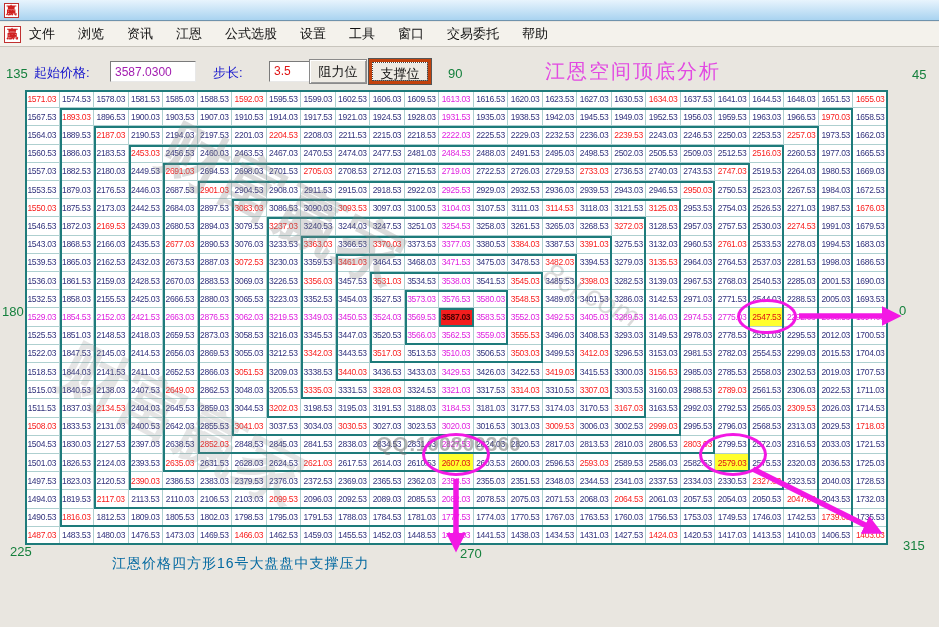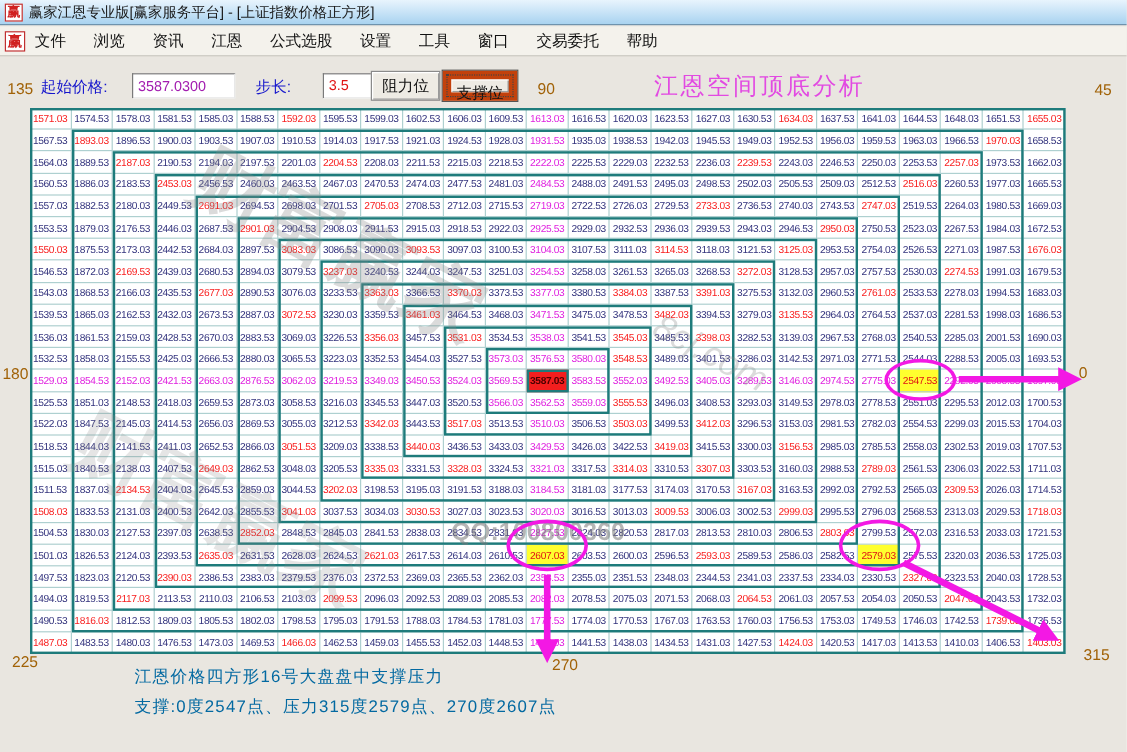--- a/index.html
+++ b/index.html
@@ -20,37 +20,37 @@
   
   #menubar { position:absolute; left:0; top:22px; width:939px; height:25px;
     background:#f4f2ec; display:flex; align-items:center;
     border-bottom:1px solid #c8c5bd; }
   #menu-logo { width:17px; height:17px; margin:0 8px 0 4px; background:#fff;
     border:1px solid #c03030; color:#d02020; font-size:12px; font-weight:bold;
     line-height:15px; text-align:center; }
   .menu-item { font-size:13px; color:#111; margin-right:23px; white-space:nowrap; cursor:default; }
 
   
-  .angle-label { position:absolute; font-size:13px; color:#a16207; }
+  .angle-label { position:absolute; font-size:13px; color:#15803d; }
   .tb-label { position:absolute; font-size:13px; color:#1414cc; }
   #start-price-input { position:absolute; left:110px; top:61px; width:86px; height:21px;
     background:#fff; border:1px solid #7a7a7a; border-bottom-color:#e8e8e8; border-right-color:#e8e8e8;
     color:#a21caf; font-size:12px; padding:2px 4px; font-family:"Liberation Sans",sans-serif; }
   #step-combo { position:absolute; left:269px; top:61px; width:93px; height:21px;
     background:#fff; border:1px solid #7a7a7a; border-bottom-color:#e8e8e8; border-right-color:#e8e8e8;
     display:flex; }
   #step-value { flex:1; color:#e01414; font-size:12px; padding:2px 4px; }
   #combo-arrow { width:17px; background:#ece9e2; border-left:1px solid #999;
     display:flex; align-items:center; justify-content:center; font-size:7px; color:#222;
     box-shadow:inset 1px 1px #fff, inset -1px -1px #8a8a8a; }
   .tb-button { position:absolute; top:59px; height:25px; background:#eeebe4;
     font-size:13px; color:#111; text-align:center; line-height:23px;
     border:1px solid #8a8a8a; box-shadow:inset 1px 1px #fff, inset -1px -1px #9a9a9a; }
   #btn-resistance { left:309px; width:58px; }
-  #btn-support { left:369px; width:62px; border:7px solid #c2410c;
+  #btn-support { left:369px; width:62px; border:3px solid #c2410c;
     outline:1px dotted #444; outline-offset:-4px;
     box-shadow:inset 1px 1px #fff, inset -1px -1px #888, 0 0 0 1px #555; }
   #analysis-title { position:absolute; left:545px; top:58px; font-size:20px;
     color:#e24ae2; letter-spacing:2px; }
 
   
   #grid { position:absolute; left:25px; top:90px; width:863px; height:455px;
     background:#fff; display:grid; grid-template-columns:repeat(25,1fr);
     grid-template-rows:repeat(25,1fr); }
   .cell { border-right:1px solid #aed0d0; border-bottom:1px solid #aed0d0;
@@ -84,21 +84,20 @@
   #note-line1 { left:112px; top:555px; }
   #note-line2 { left:112px; top:580px; }
 </style>
 </head>
 <body>
 
 <div id="window">
 
   <div id="titlebar">
     <div id="app-icon">赢</div>
-    <div id="title-text">赢家江恩专业版[赢家服务平台] - [上证指数价格正方形]</div>
   </div>
 
   <div id="menubar">
     <div id="menu-logo">赢</div>
 
   <div class="menu-item">文件</div>
       <div class="menu-item">浏览</div>
       <div class="menu-item">资讯</div>
       <div class="menu-item">江恩</div>
       <div class="menu-item">公式选股</div>
@@ -786,15 +785,14 @@
       <marker id="ah" markerWidth="3.6" markerHeight="3.6" refX="0.4" refY="1.8" orient="auto">
         <path d="M0,0 L3.6,1.8 L0,3.6 Z" fill="#f318e4"></path>
       </marker>
     </defs>
     <line x1="799" y1="316" x2="884" y2="316" stroke="#f318e4" stroke-width="5.5" marker-end="url(#ah)"></line>
     <line x1="456" y1="479" x2="456" y2="535" stroke="#f318e4" stroke-width="5.5" marker-end="url(#ah)"></line>
     <line x1="753" y1="469" x2="867" y2="526" stroke="#f318e4" stroke-width="5.5" marker-end="url(#ah)"></line>
   </svg>
 
   <div class="note" id="note-line1">江恩价格四方形16号大盘盘中支撑压力</div>
-  <div class="note" id="note-line2">支撑:0度2547点、压力315度2579点、270度2607点</div>
 
 </div>
 
 </body></html>

